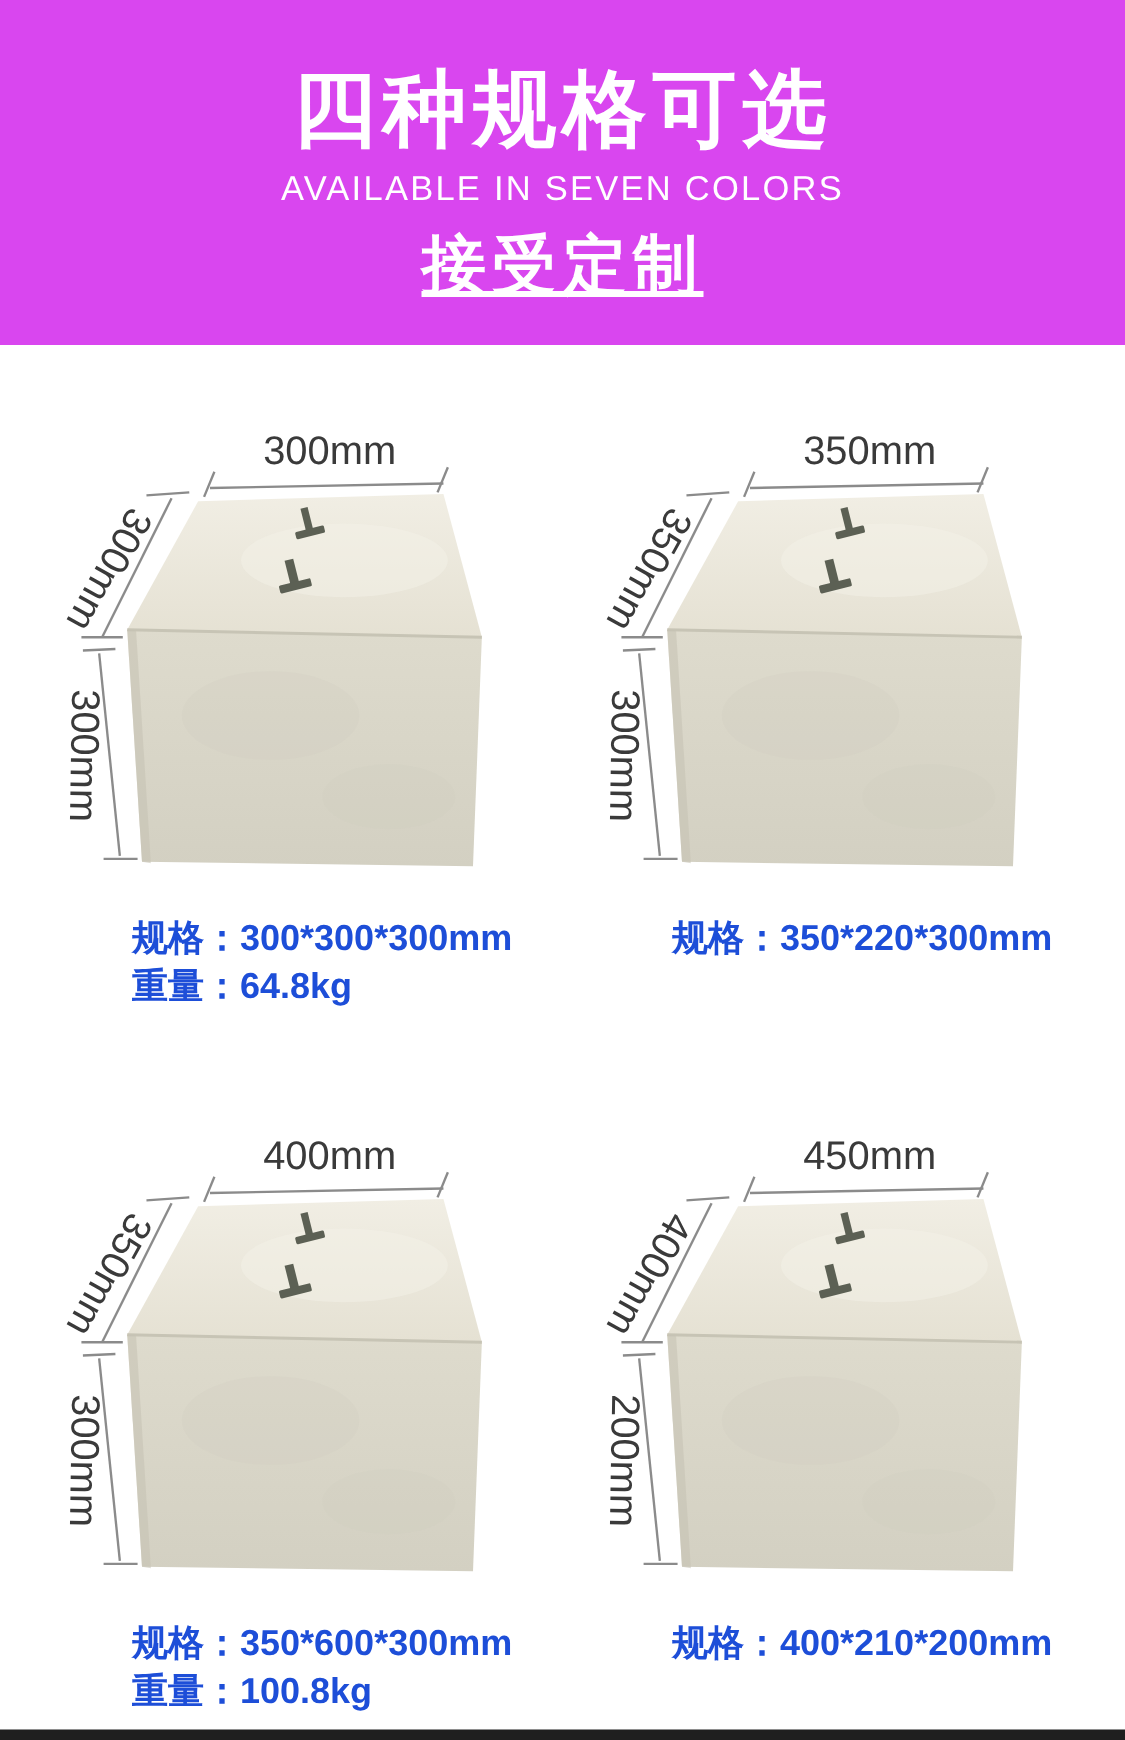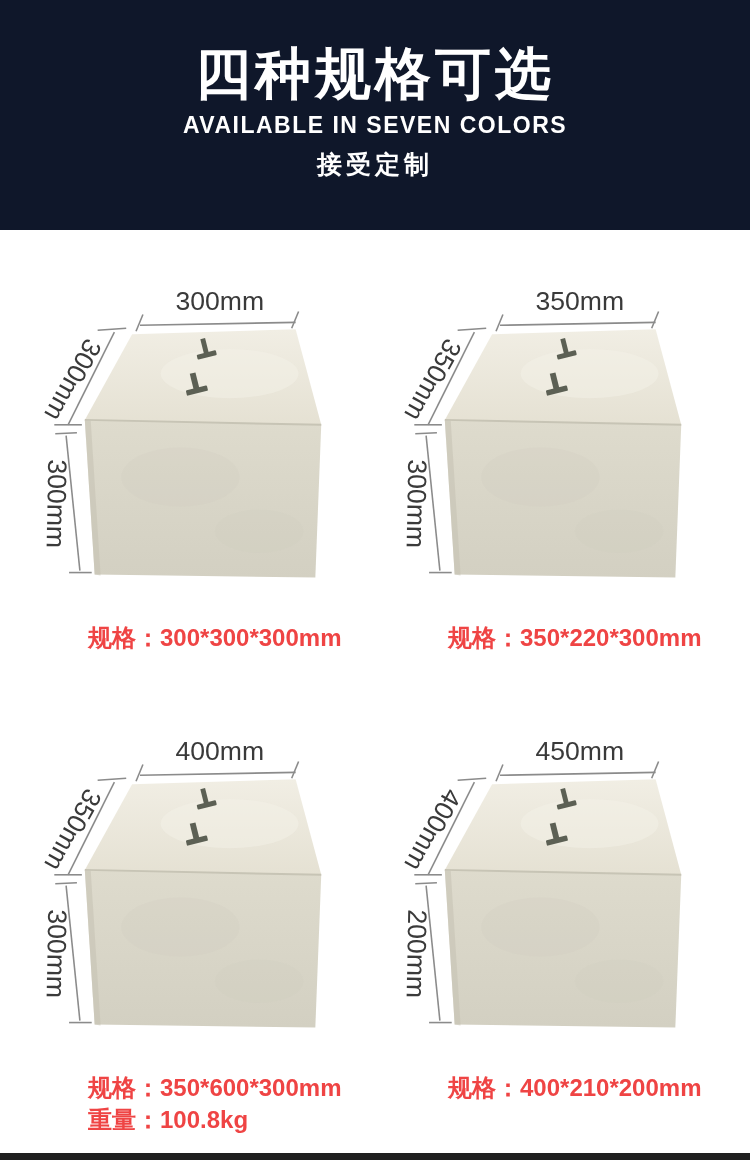--- a/index.html
+++ b/index.html
@@ -2,49 +2,49 @@
 <html><head>
 <meta charset="utf-8">
 <style>
   html,body{margin:0;padding:0;}
   body{
     width:750px;height:1160px;position:relative;overflow:hidden;
     background:#ffffff;font-family:"Liberation Sans",sans-serif;
   }
   
   .hero{
-    background:#0f172a;height:230px;box-sizing:border-box;
+    background:#d946ef;height:230px;box-sizing:border-box;
     padding-top:44px;text-align:center;color:#ffffff;
   }
   .hero-title{
     font-family:"DejaVu Serif","Liberation Serif",serif;
     font-size:56px;font-weight:700;line-height:58px;
     letter-spacing:4px;margin:0;
   }
   .hero-subtitle{
-    font-size:23px;font-weight:700;letter-spacing:1.5px;
+    font-size:23px;font-weight:400;letter-spacing:1.5px;
     margin-top:11px;line-height:24px;
   }
   .hero-tagline{
-    font-size:25px;font-weight:700;letter-spacing:4px;
-    margin-top:9px;line-height:37px;
+    font-size:43px;font-weight:700;letter-spacing:4px;
+    margin-top:22px;line-height:37px;text-decoration:underline;
   }
   
   .grid{
     display:grid;grid-template-columns:350px 350px;
     column-gap:10px;row-gap:76px;
     padding:50px 10px 0 30px;
   }
   .card{width:350px;}
   .block-svg{display:block;width:350px;height:330px;}
   .dim-text{
     fill:#3a3a3a;font-family:"Liberation Sans",sans-serif;
     font-size:27px;font-weight:500;
   }
-  .specs{margin-top:12px;padding-left:58px;color:#ef4444;}
+  .specs{margin-top:0;padding-left:58px;color:#1d4ed8;}
   .spec-row{font-size:24px;line-height:32px;font-weight:600;white-space:nowrap;}
   .spec-label{font-weight:700;}
   
   .footer-strip{
     position:absolute;left:0;bottom:0;width:750px;height:7px;background:#1f1f1f;
   }
 </style>
 </head>
 <body>
 
@@ -100,20 +100,23 @@
       </g>
       <text class="dim-text" x="190" y="30" text-anchor="middle">300mm</text>
       <text class="dim-text" transform="translate(33,97) rotate(119)" text-anchor="middle">300mm</text>
       <text class="dim-text" transform="translate(15,227) rotate(91)" text-anchor="middle">300mm</text>
     </svg>
 
     <div class="specs">
       <div class="spec-row">
         <span class="spec-label">规格：</span><span class="spec-value">300*300*300mm</span>
       </div>
+      <div class="spec-row">
+        <span class="spec-label">重量：</span><span class="spec-value">64.8kg</span>
+      </div>
     </div>
   </section>
 
   <section class="card">
     <svg class="block-svg" viewBox="0 0 350 335">
       <defs>
         <linearGradient id="gTop" x1="0" y1="0" x2="0" y2="1">
           <stop offset="0" stop-color="#f1eee4"></stop>
             <stop offset="1" stop-color="#e5e1d3"></stop>
         </linearGradient>

